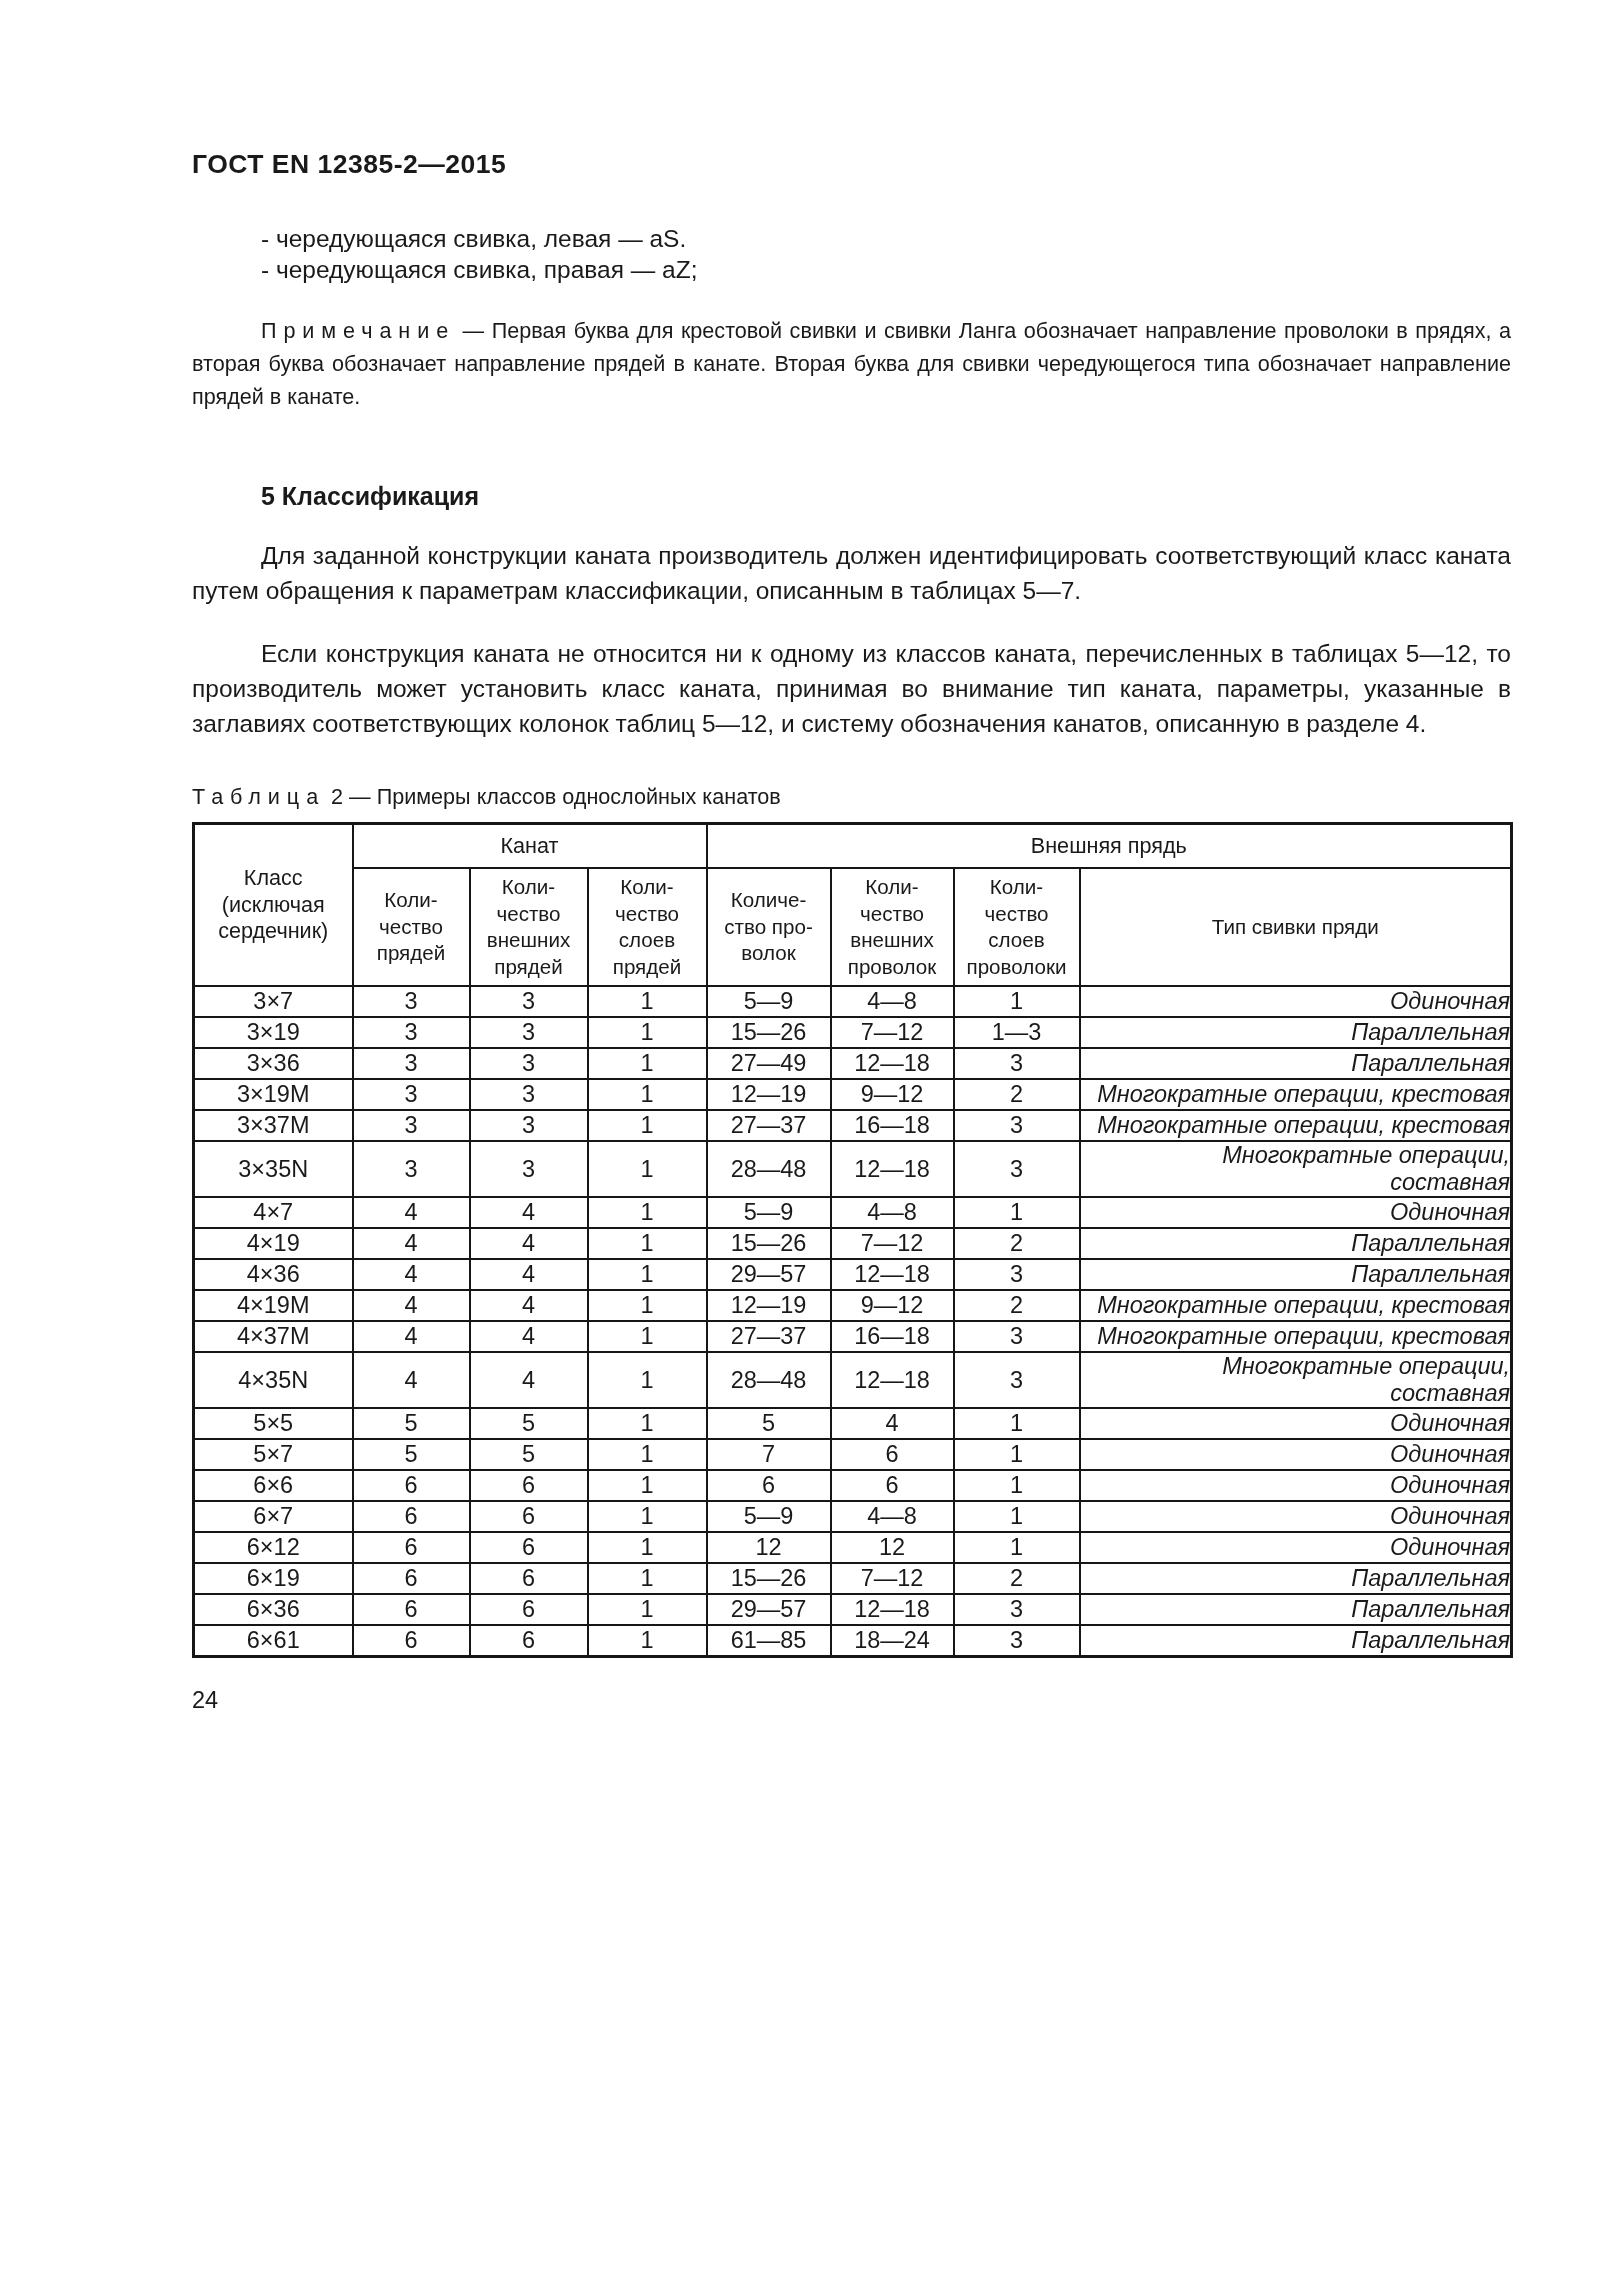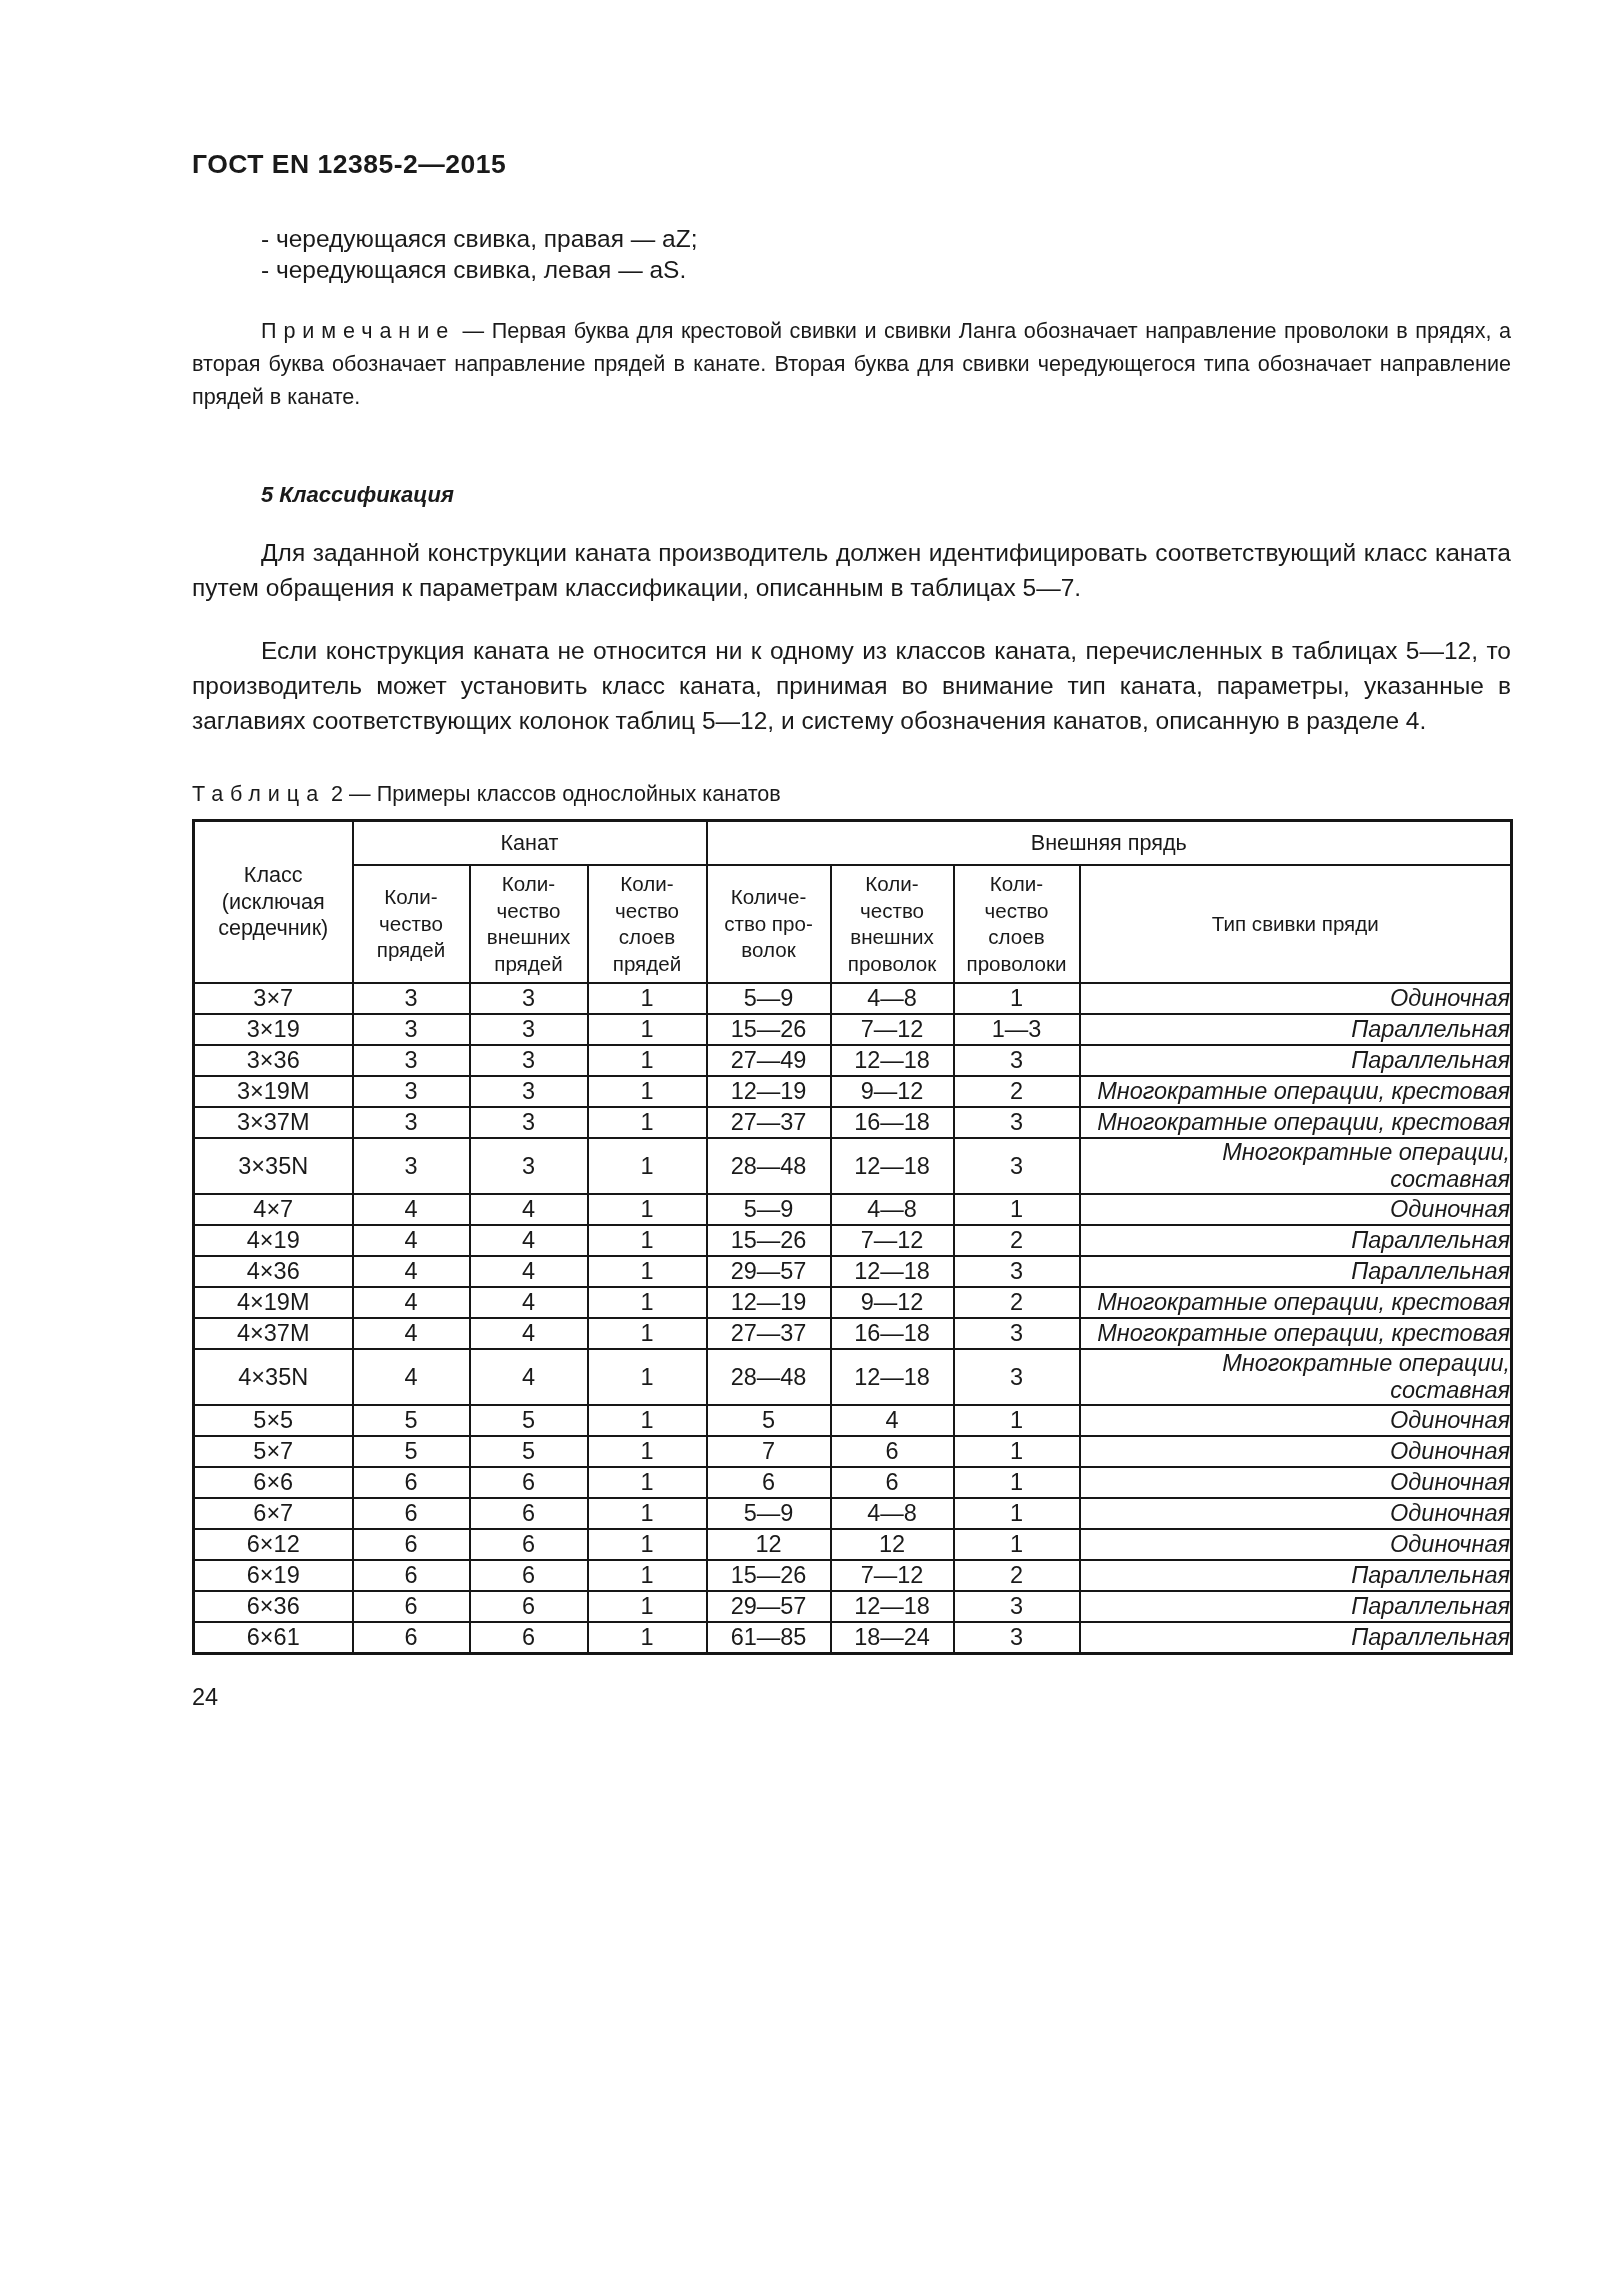--- a/index.html
+++ b/index.html
@@ -22,21 +22,21 @@
     font-size: 24.5px; line-height: 31px; margin-left: 69px;
   }
   .note {
     margin-top: 29px;
     font-size: 21.6px; line-height: 33px;
     text-align: justify; text-indent: 69px;
   }
   .note .spaced { letter-spacing: 0.32em; }
   .section-heading {
     margin-top: 69px; margin-left: 69px;
-    font-size: 22px; font-weight: bold; font-style: italic;
+    font-size: 25px; font-weight: bold;
   }
   .body-para {
     margin-top: 27.4px;
     font-size: 24.5px; line-height: 35px;
     text-align: justify; text-indent: 69px;
   }
   .note-2 { margin-top: 15.7px; }
   .table-caption {
     margin-top: 43px; font-size: 21.6px;
   }
@@ -80,22 +80,22 @@
   }
 </style>
 </head>
 <body>
 
 <div class="page">
 
   <div class="running-head">ГОСТ EN 12385-2—2015</div>
 
   <div class="bullets">
+    <div class="bullet">-  чередующаяся свивка, левая — aS.</div>
     <div class="bullet">-  чередующаяся свивка, правая — aZ;</div>
-    <div class="bullet">-  чередующаяся свивка, левая — aS.</div>
   </div>
 
   <p class="note"><span class="spaced">Примечание</span><span> — Первая буква для крестовой свивки и свивки Ланга обозначает направление проволоки в прядях, а вторая буква обозначает направление прядей в канате. Вторая буква для свивки чередующегося типа обозначает направление прядей в канате.</span></p>
 
   <div class="section-heading">5 Классификация</div>
 
   <p class="body-para">Для заданной конструкции каната производитель должен идентифицировать соответствующий класс каната путем обращения к параметрам классификации, описанным в таблицах 5—7.</p>
 
 
   <p class="body-para">Если конструкция каната не относится ни к одному из классов каната, перечисленных в таблицах 5—12, то производитель может установить класс каната, принимая во внимание тип каната, параметры, указанные в заглавиях соответствующих колонок таблиц 5—12, и систему обозначения канатов, описанную в разделе 4.</p>

